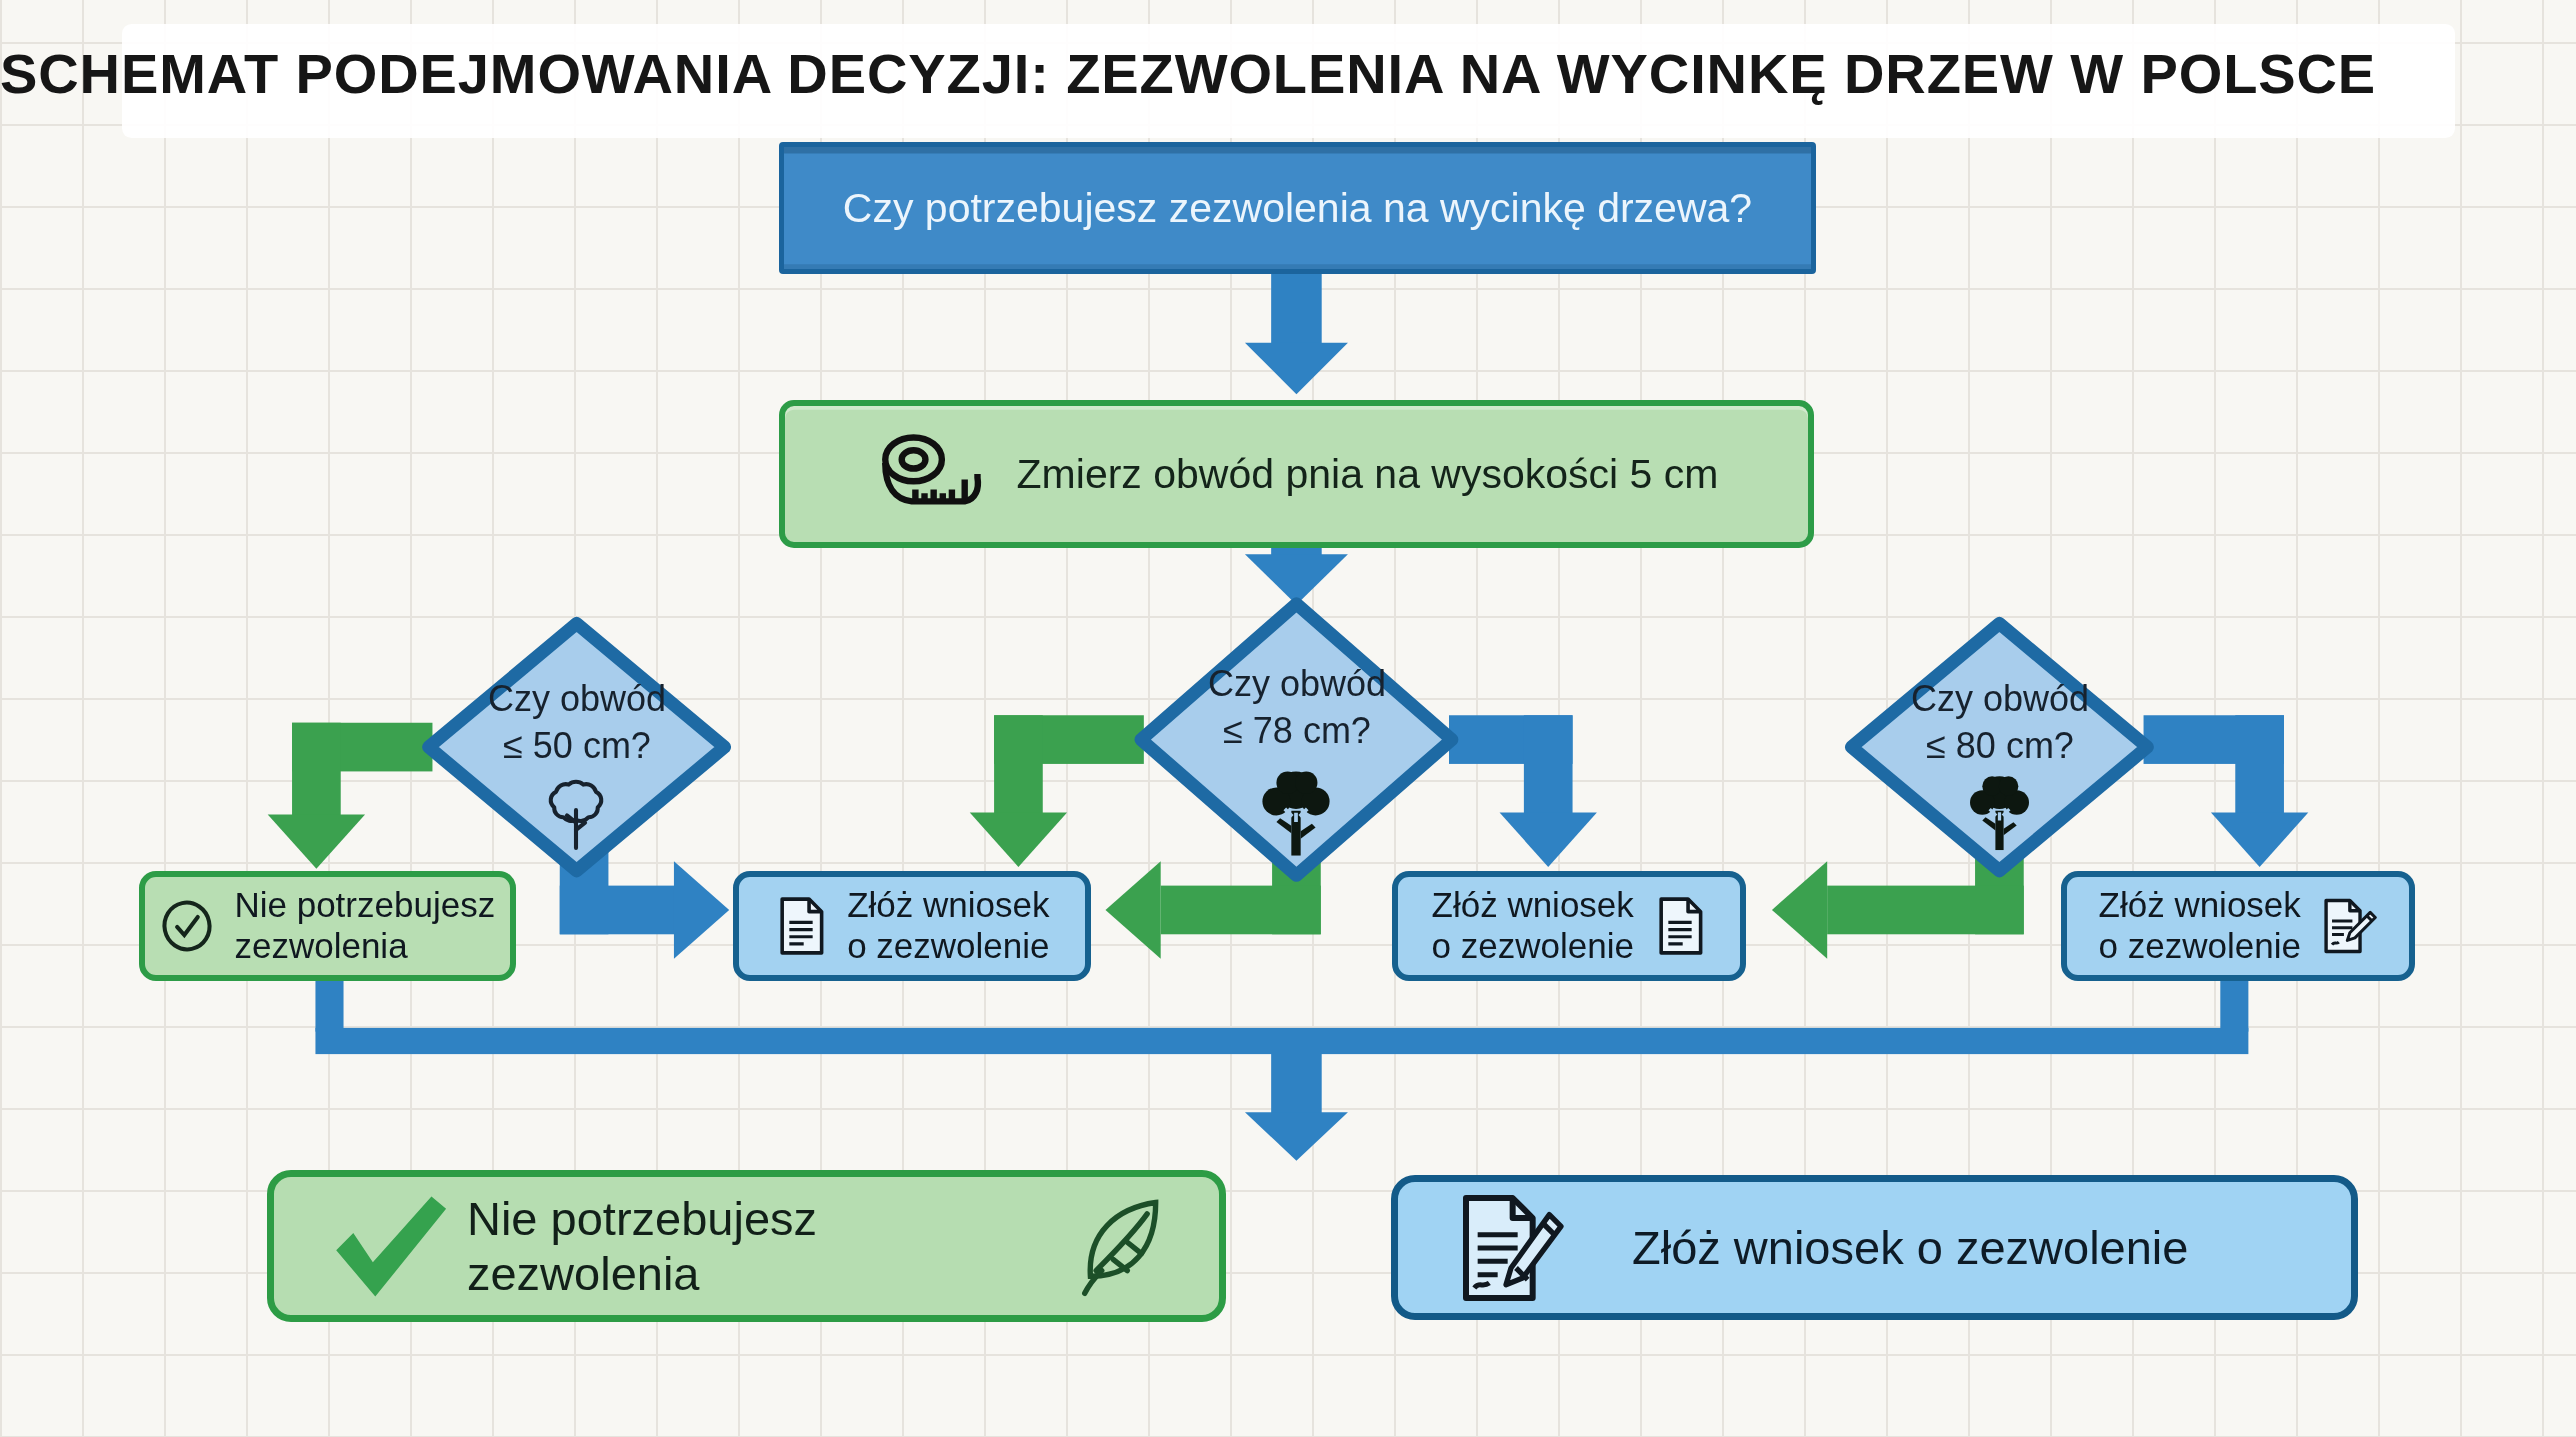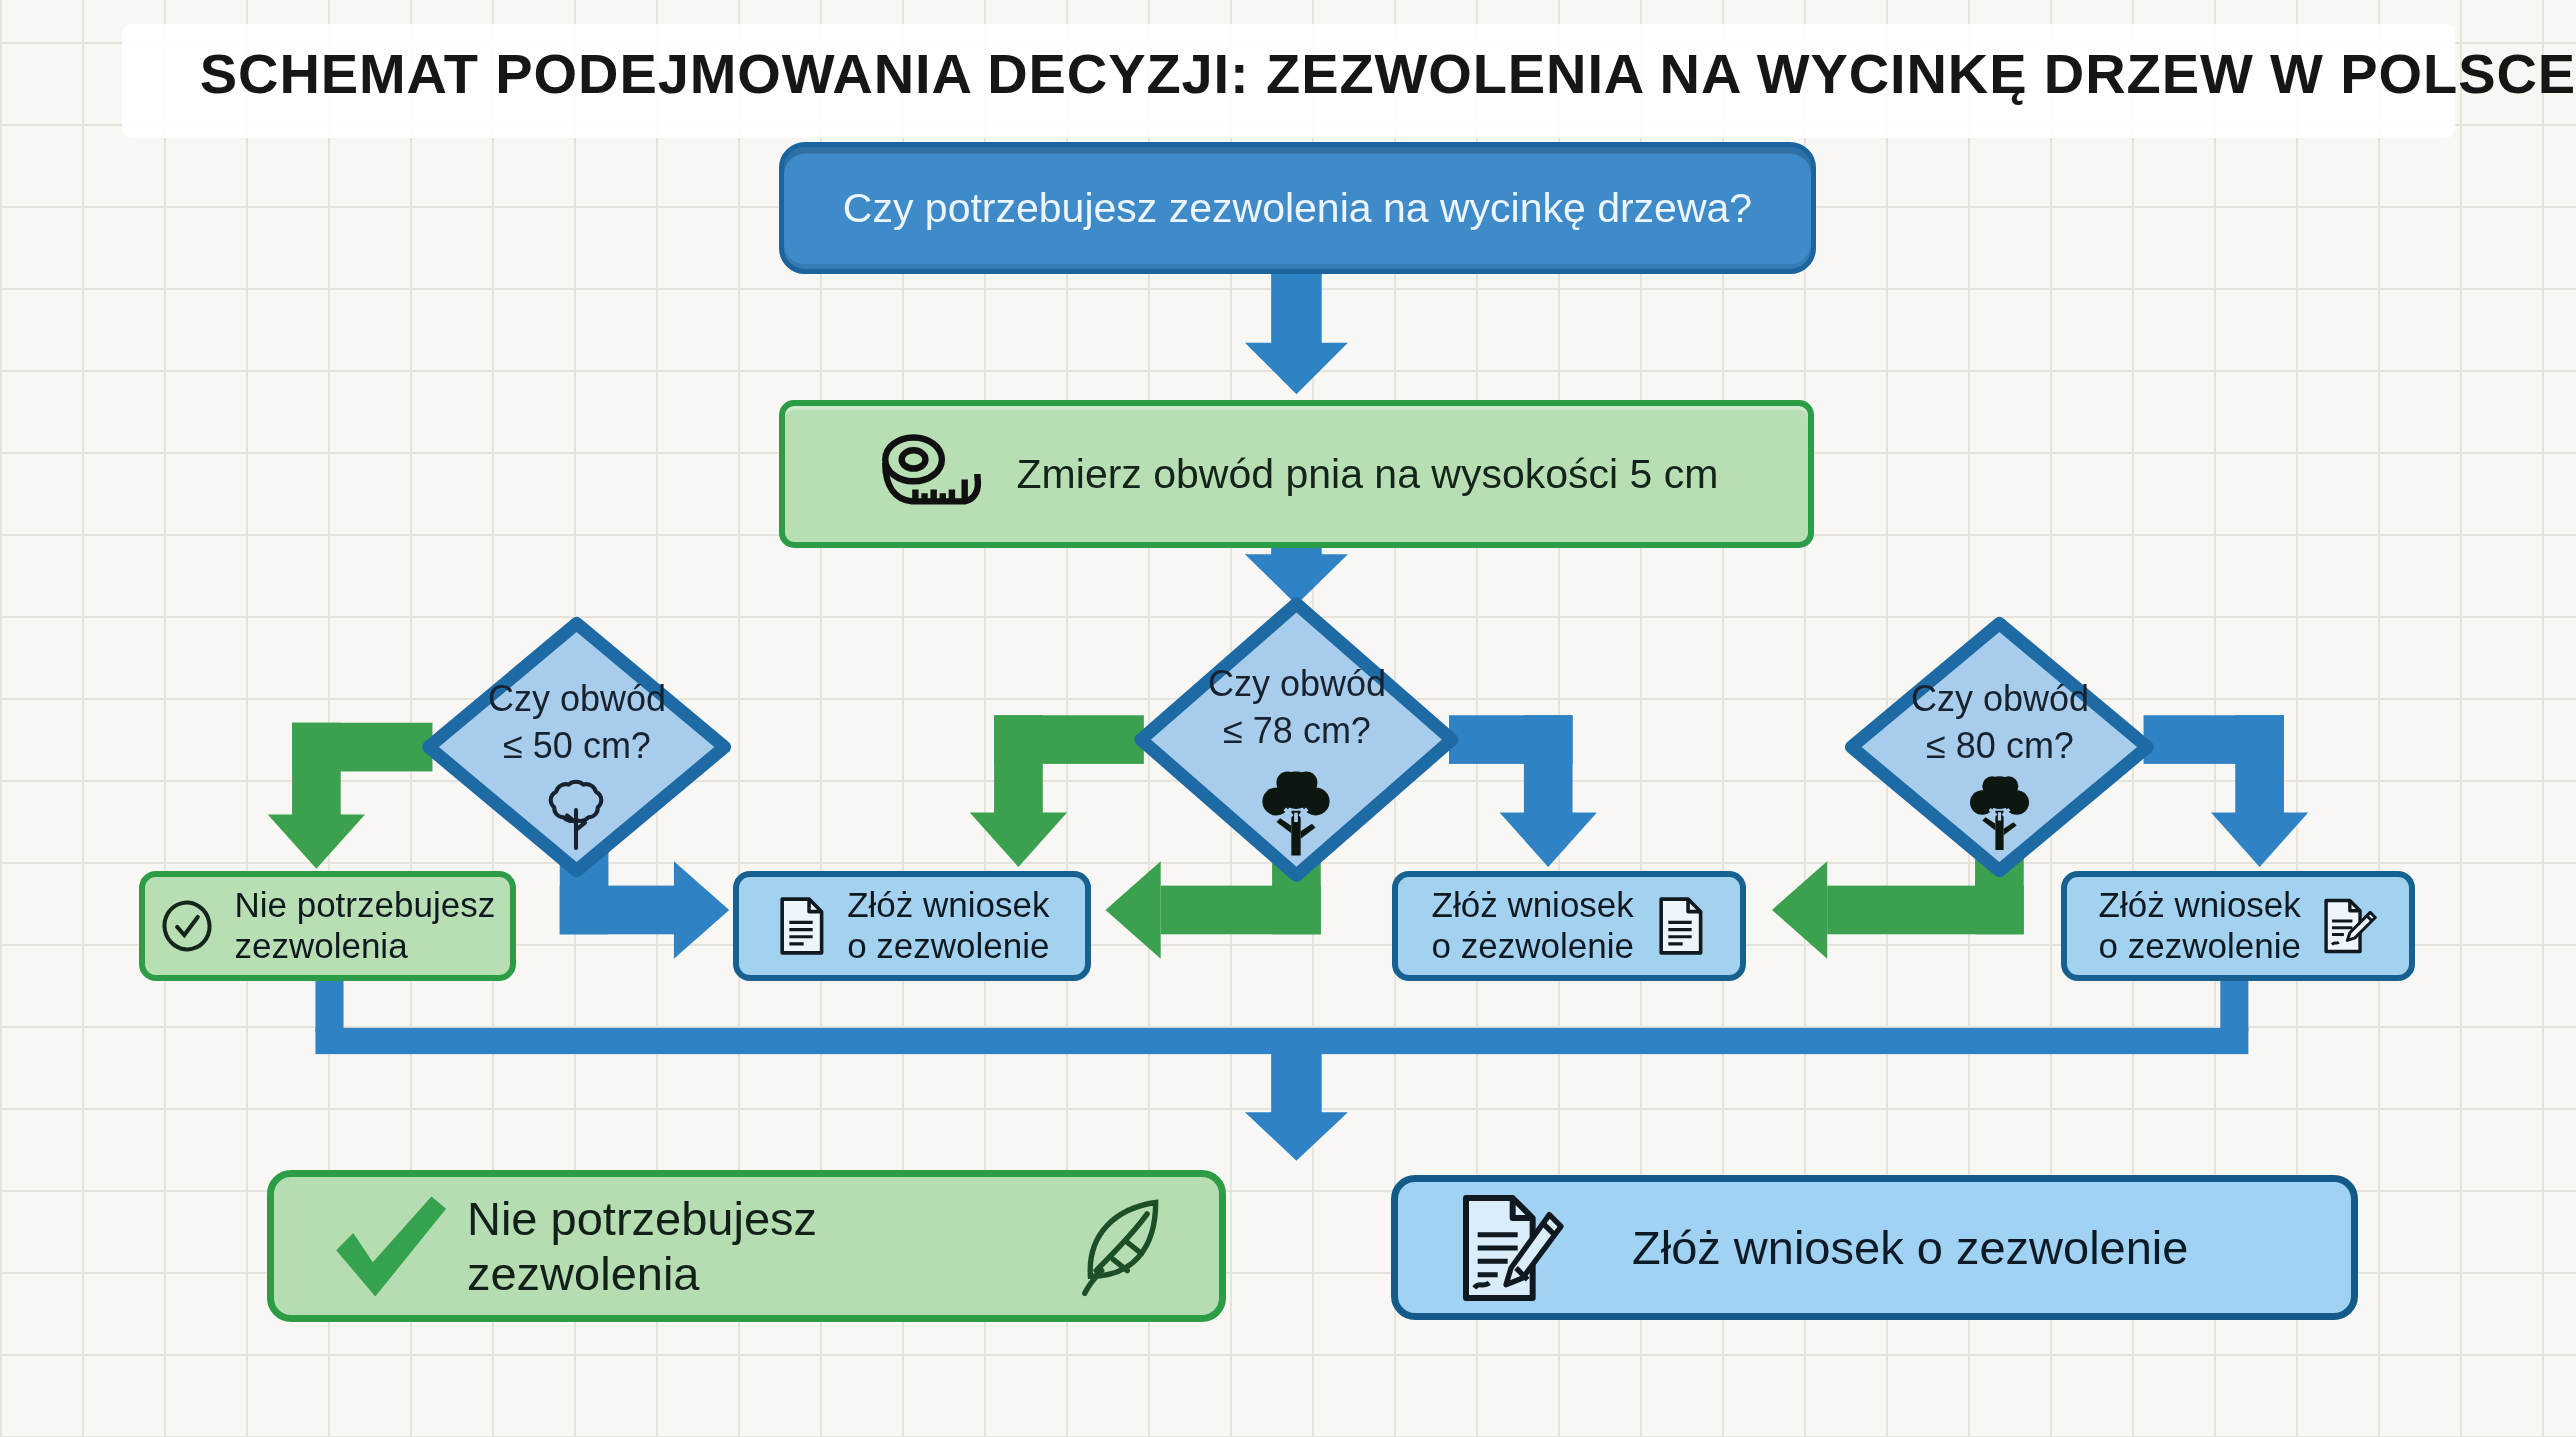--- a/index.html
+++ b/index.html
@@ -7,24 +7,24 @@
   #canvas{
     position:relative;width:2576px;height:1438px;overflow:hidden;
     background-color:#f8f7f3;
     background-image:
       repeating-linear-gradient(0deg,#e6e3dd 0 1.9px,transparent 1.9px 82px),
       repeating-linear-gradient(90deg,#e6e3dd 0 1.9px,transparent 1.9px 82px);
   }
   .abs{position:absolute;}
   
   .title-band{left:122px;top:24px;width:2333px;height:114px;background:rgba(255,255,255,0.93);border-radius:9.4px;}
-  .title{left:0;top:41px;width:2576px;text-align:right;font-size:56px;font-weight:bold;color:#161616;letter-spacing:0.9px;}
+  .title{left:0;top:41px;width:2576px;text-align:left;font-size:56px;font-weight:bold;color:#161616;letter-spacing:0.9px;}
   
   .node{box-sizing:border-box;display:flex;align-items:center;justify-content:center;}
-  .blue-big{background:#3f8ac8;border:5.6px solid #1b649d;border-radius:26px;box-shadow:inset 0 6.6px 0 rgba(10,53,86,0.30), inset 0 -4.7px 0 rgba(10,53,86,0.18);}
+  .blue-big{background:#3f8ac8;border:5.6px solid #1b649d;border-radius:4px;box-shadow:inset 0 6.6px 0 rgba(10,53,86,0.30), inset 0 -4.7px 0 rgba(10,53,86,0.18);}
   .green-big{background:#b8deb3;border:6.6px solid #2d9c47;border-radius:15px;box-shadow:inset 0 3.7px 0 rgba(255,255,255,0.35);}
   .blue-small{background:#a3d2f1;border:6.6px solid #16618f;border-radius:17px;}
   .green-small{background:#b8deb3;border:6.6px solid #2d9c47;border-radius:17px;}
   .box-start{left:779px;top:142px;width:1037px;height:132px;font-size:41px;color:#ecf5fc;}
   .box-measure{left:779px;top:400px;width:1035px;height:148px;gap:32px;font-size:41px;color:#14241a;}
   .rbox{top:871px;height:110px;gap:20.6px;font-size:35px;color:#101820;line-height:1.16;}
   .rbox .txt{text-align:left;}
   .rbox-green{left:139px;width:377px;}
   .rbox-b1{left:733px;width:358px;}
   .rbox-b2{left:1392px;width:354px;}

